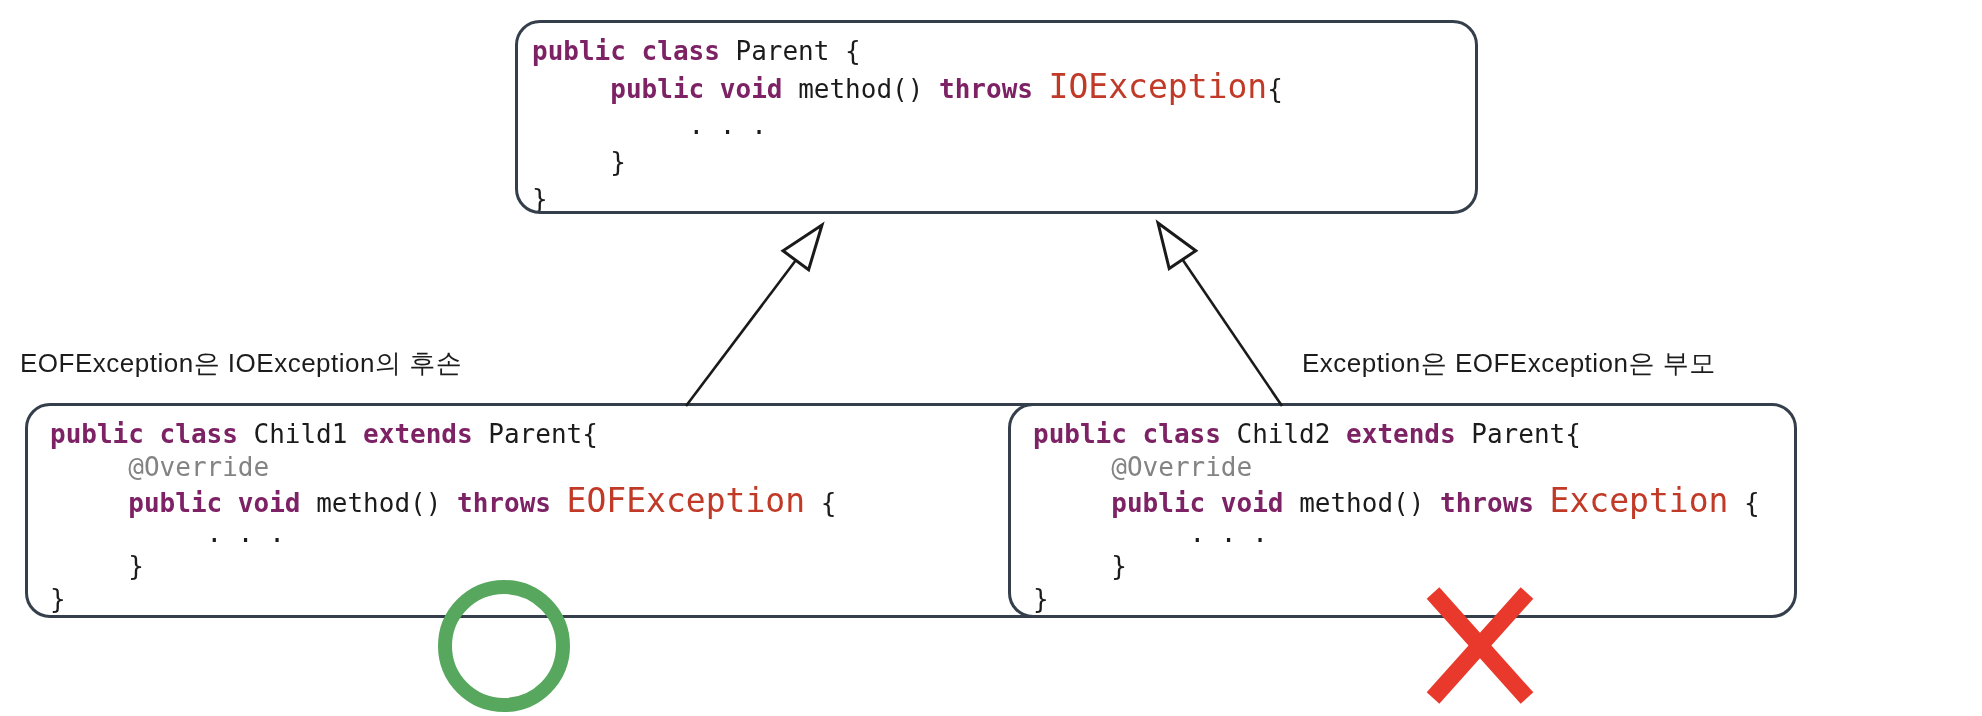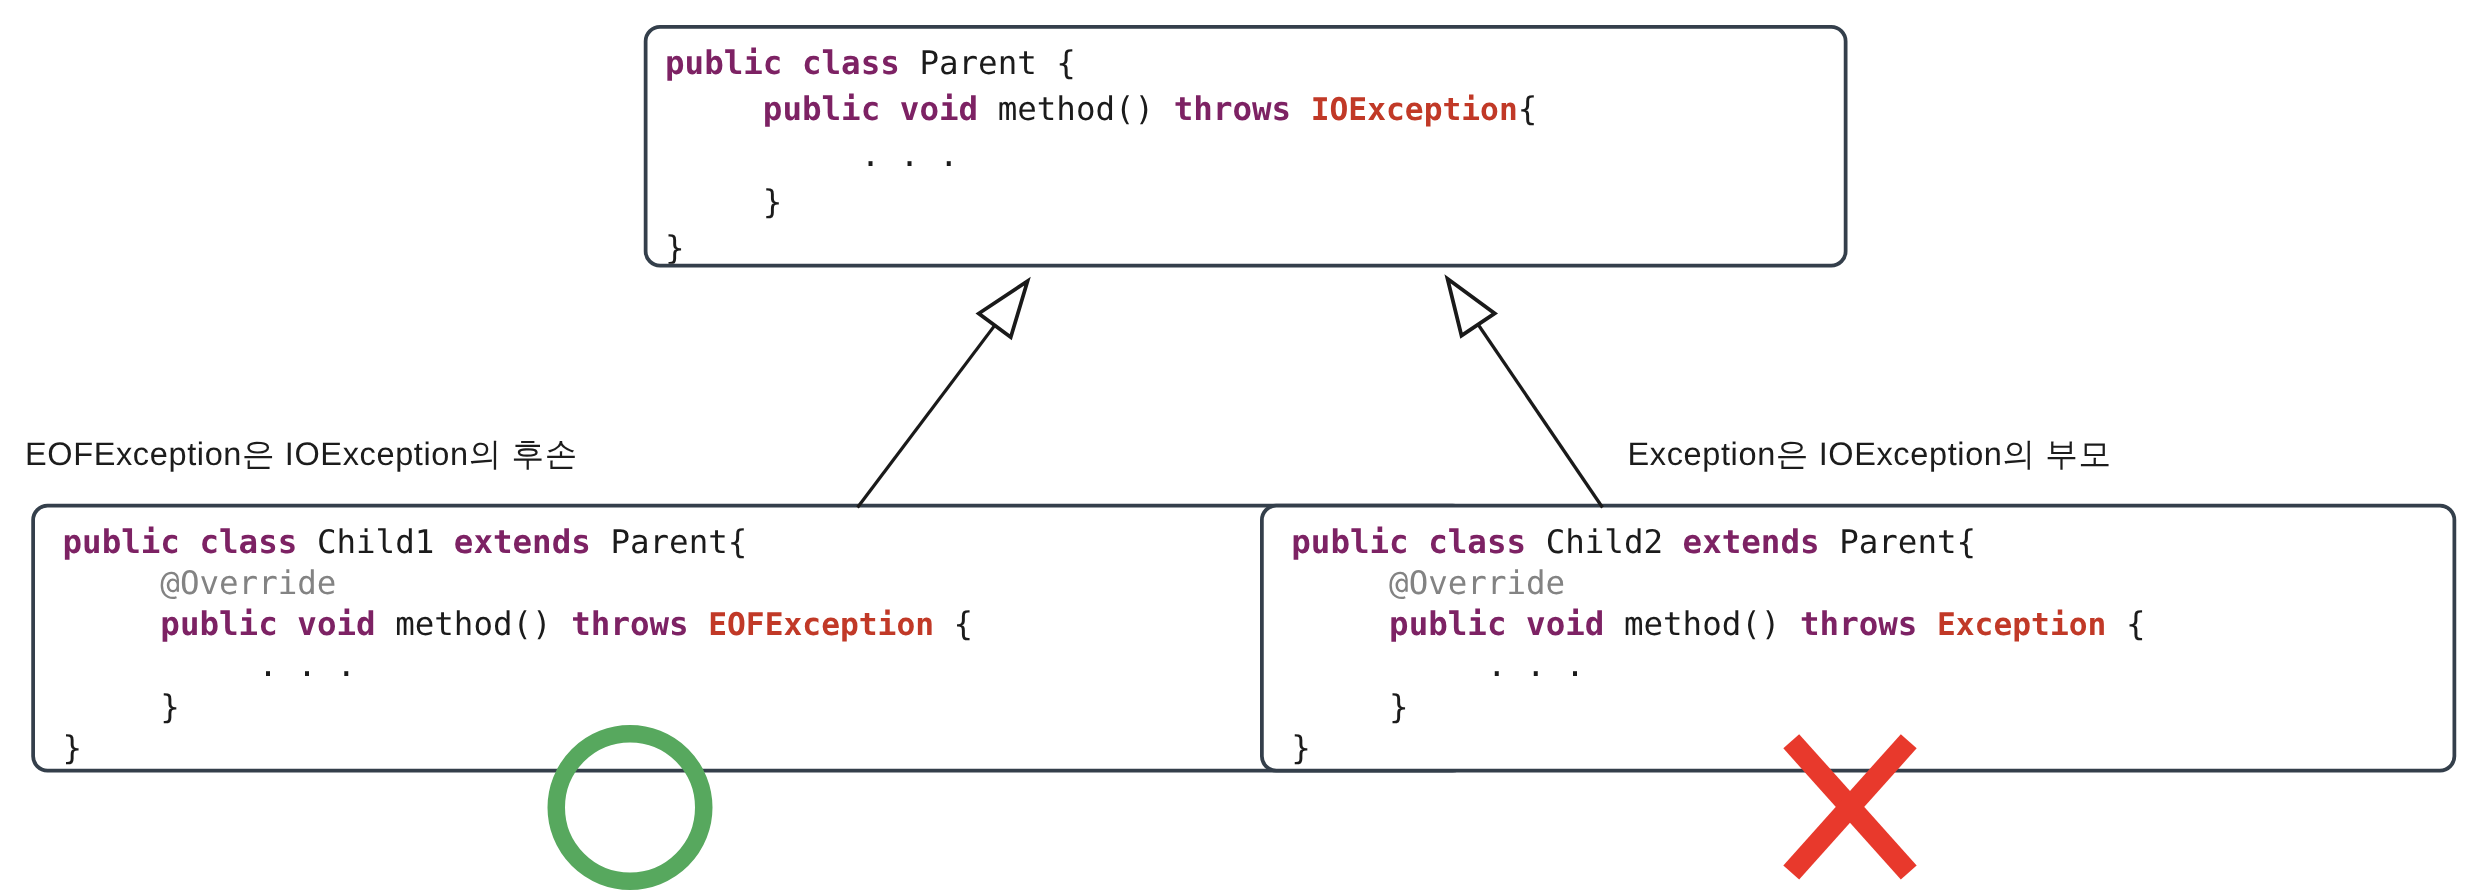--- a/index.html
+++ b/index.html
@@ -20,36 +20,36 @@
     height:716px;
     background:var(--bg);
     overflow:hidden;
     font-family:"Liberation Sans","DejaVu Sans",sans-serif;
   }
   .code-box{
     position:absolute;
     box-sizing:border-box;
     background:#fff;
     border:3px solid var(--border);
-    border-radius:13px;
+    border-radius:25px;
     font-family:"DejaVu Sans Mono","Liberation Mono",monospace;
     font-size:26px;
     color:var(--code);
     white-space:pre;
     overflow:hidden;
   }
   #parent-box{left:515px;top:20px;width:963px;height:194px;padding:10px 0 0 14px;}
   #parent-box .code-line{line-height:37px;height:37px;}
   #child1-box{left:25px;top:403px;width:1150px;height:215px;padding:12px 0 0 22px;}
-  #child2-box{left:1008px;top:403px;width:957px;height:215px;padding:12px 0 0 22px;}
+  #child2-box{left:1008px;top:403px;width:789px;height:215px;padding:12px 0 0 22px;}
   #child1-box .code-line,#child2-box .code-line{line-height:33px;height:33px;}
   .tok-k{color:var(--keyword);font-weight:bold;}
   .tok-p{color:var(--code);}
   .tok-a{color:var(--annotation);}
-  .tok-e{color:var(--exception);font-weight:bold;font-size:25px;line-height:1;}
+  .tok-e{color:var(--exception);font-weight:normal;font-size:33px;line-height:1;}
   .ko-label{
     position:absolute;
     font-size:26px;
     color:var(--label);
     white-space:nowrap;
     letter-spacing:0.5px;
   }
   #label-left{left:20px;top:346px;}
   #label-right{left:1302px;top:346px;}
   #overlay{
@@ -59,21 +59,21 @@
   }
 </style>
 </head>
 <body>
 
 <div class="canvas">
 
   <div id="parent-box" class="code-box"><div class="code-line"><span class="tok-k">public class </span><span class="tok-p">Parent {</span></div><div class="code-line"><span class="tok-p">     </span><span class="tok-k">public void </span><span class="tok-p">method() </span><span class="tok-k">throws </span><span class="tok-e">IOException</span><span class="tok-p">{</span></div><div class="code-line"><span class="tok-p">          . . .</span></div><div class="code-line"><span class="tok-p">     }</span></div><div class="code-line"><span class="tok-p">}</span></div></div>
 
   <div id="label-left" class="ko-label">EOFException은 IOException의 후손</div>
-  <div id="label-right" class="ko-label">Exception은 IOException의 부모</div>
+  <div id="label-right" class="ko-label">Exception은 EOFException은 부모</div>
 
   <div id="child1-box" class="code-box"><div class="code-line"><span class="tok-k">public class </span><span class="tok-p">Child1 </span><span class="tok-k">extends </span><span class="tok-p">Parent{</span></div><div class="code-line"><span class="tok-a">     @Override</span></div><div class="code-line"><span class="tok-p">     </span><span class="tok-k">public void </span><span class="tok-p">method() </span><span class="tok-k">throws </span><span class="tok-e">EOFException</span><span class="tok-p"> {</span></div><div class="code-line"><span class="tok-p">          . . .</span></div><div class="code-line"><span class="tok-p">     }</span></div><div class="code-line"><span class="tok-p">}</span></div></div>
   <div id="child2-box" class="code-box"><div class="code-line"><span class="tok-k">public class </span><span class="tok-p">Child2 </span><span class="tok-k">extends </span><span class="tok-p">Parent{</span></div><div class="code-line"><span class="tok-a">     @Override</span></div><div class="code-line"><span class="tok-p">     </span><span class="tok-k">public void </span><span class="tok-p">method() </span><span class="tok-k">throws </span><span class="tok-e">Exception</span><span class="tok-p"> {</span></div><div class="code-line"><span class="tok-p">          . . .</span></div><div class="code-line"><span class="tok-p">     }</span></div><div class="code-line"><span class="tok-p">}</span></div></div>
 
   <svg id="overlay" viewBox="0 0 1982 716" xmlns="http://www.w3.org/2000/svg">
 
     <g>
       <line x1="686" y1="406" x2="795.8" y2="260.3" stroke="#1a1a1a" stroke-width="2.6"></line>
       <polygon points="822,225 808.6,269.8 783,250.8" fill="#ffffff" stroke="#1a1a1a" stroke-width="3"></polygon>
     </g>

